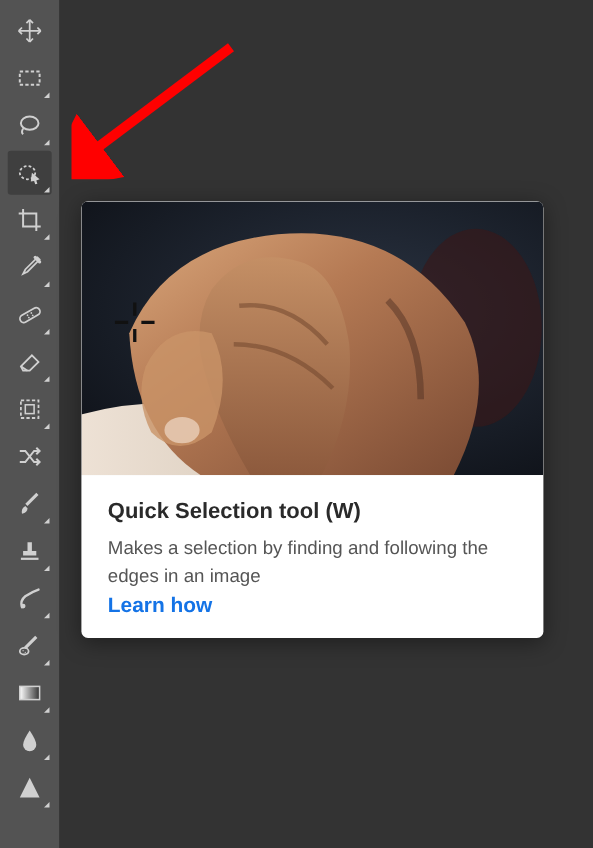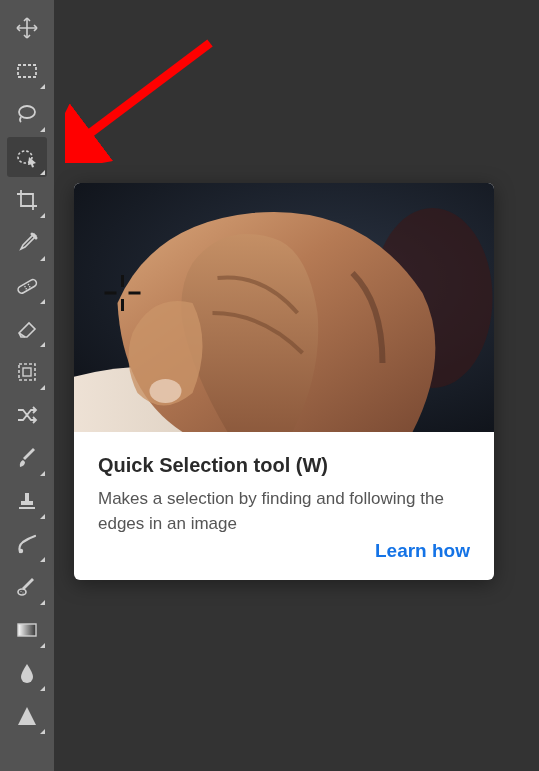--- a/index.html
+++ b/index.html
@@ -94,21 +94,20 @@
       color: #2a2a2a;
       margin-bottom: 10px;
     }
     .tooltip .desc {
       font-size: 17px;
       color: #555;
       line-height: 1.45;
       margin-bottom: 4px;
     }
     .tooltip .learn {
-      text-align: right;
     }
     .tooltip .learn a {
       font-size: 19px;
       font-weight: 600;
       color: #1473E6;
       text-decoration: none;
       cursor: pointer;
     }
   </style>
 </head>

